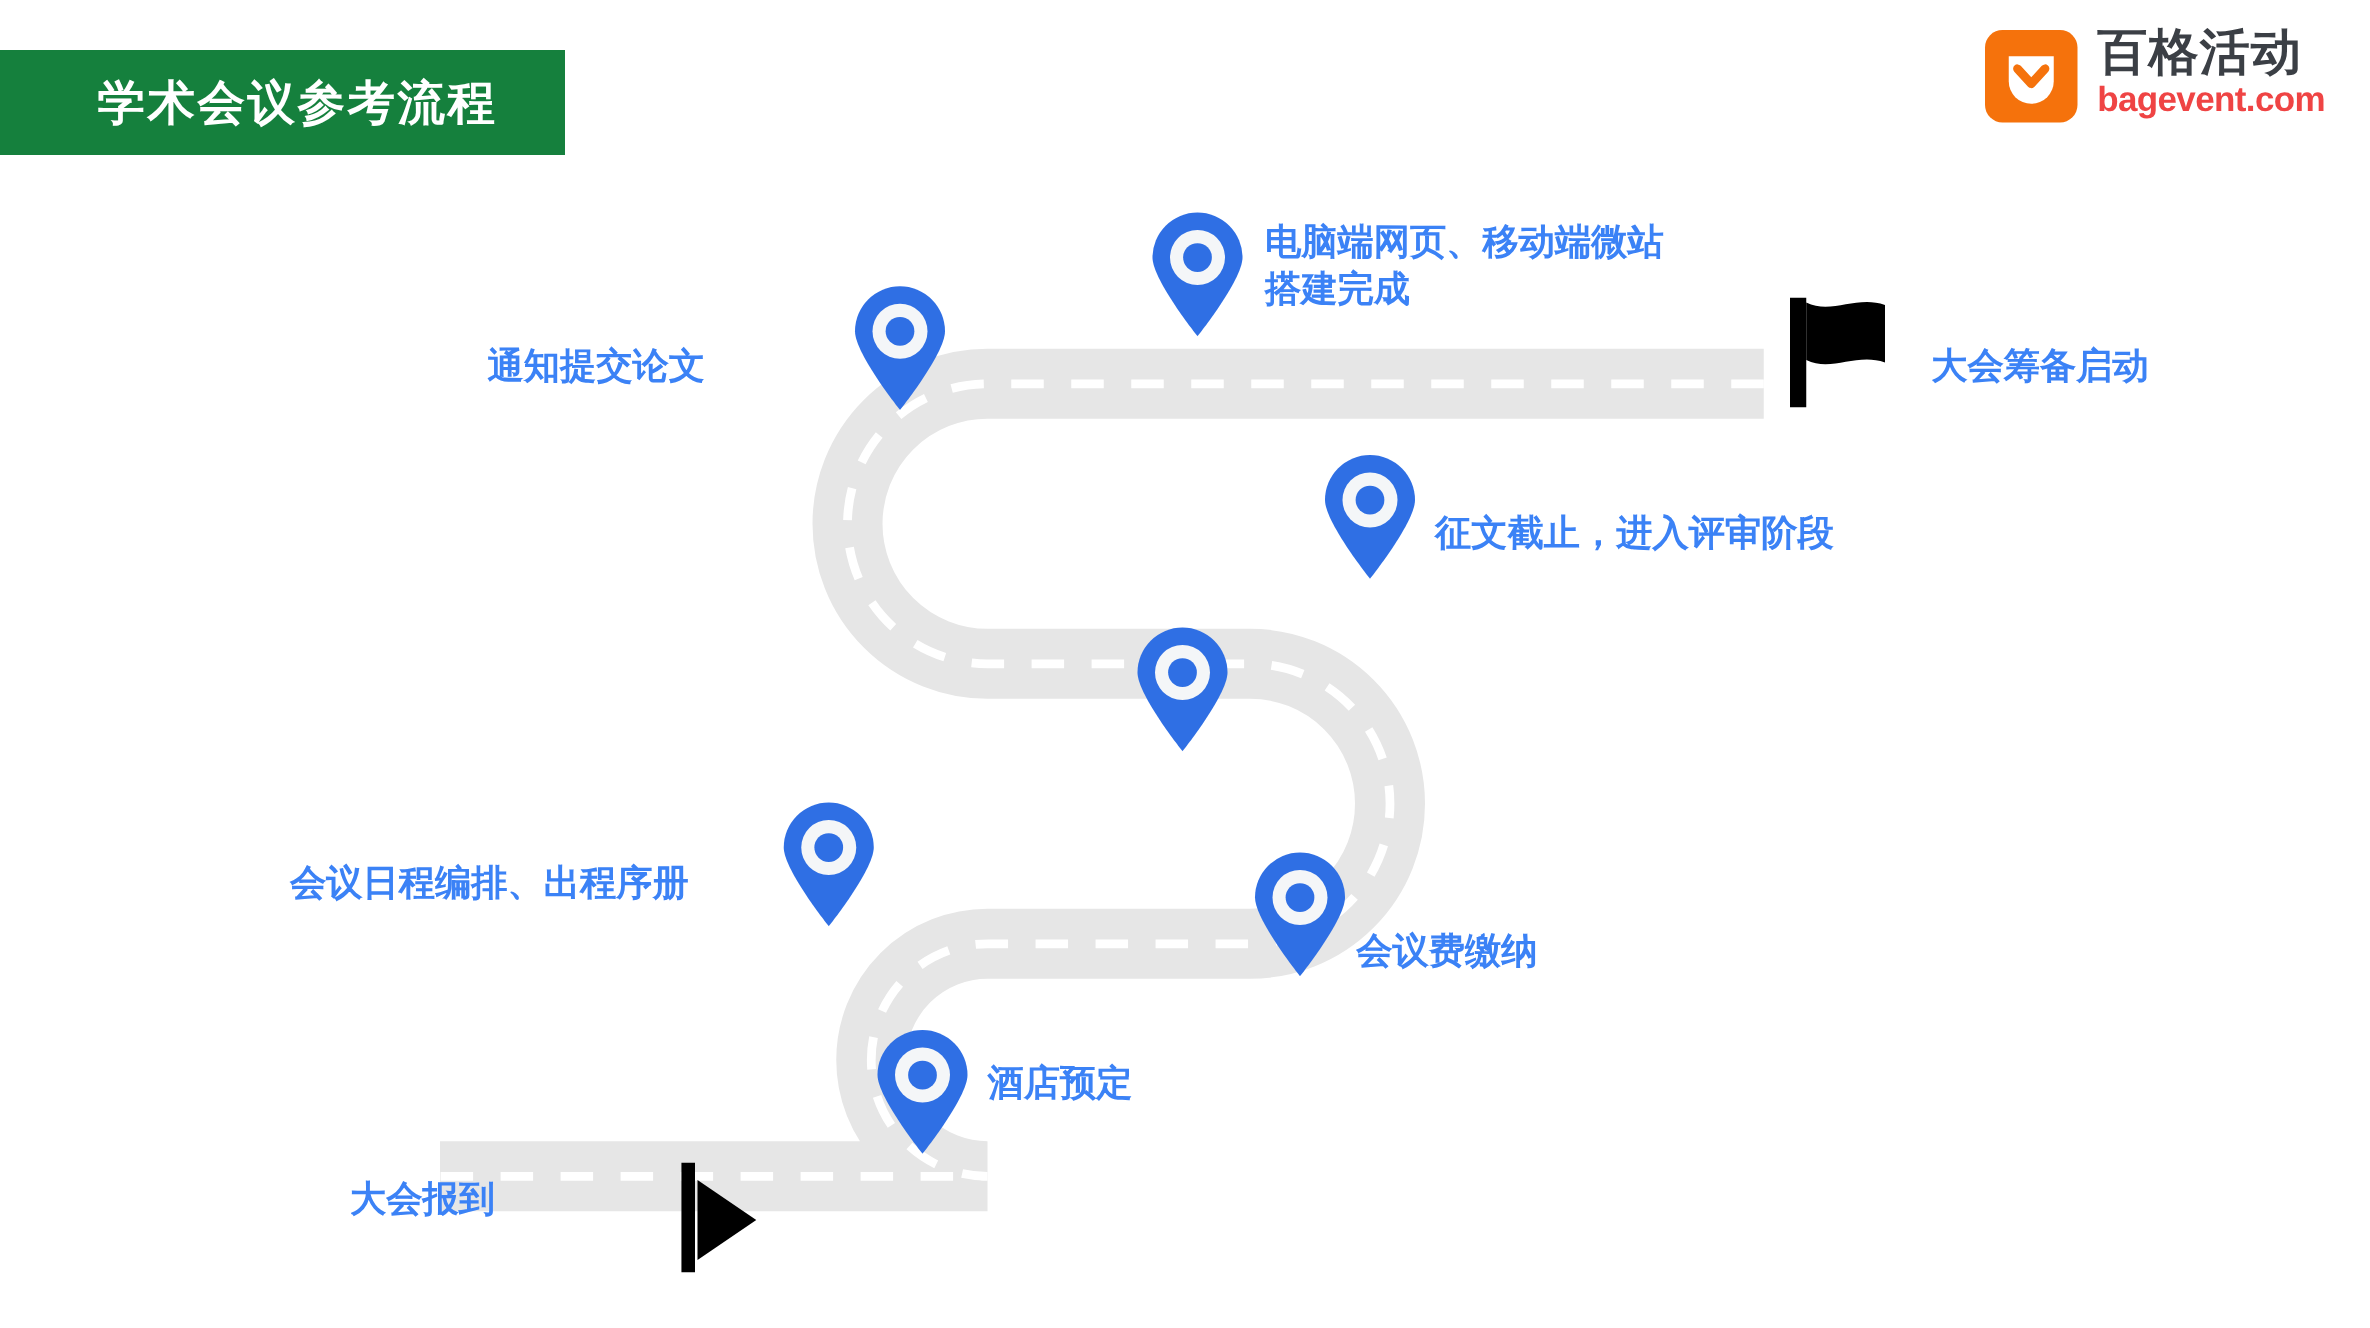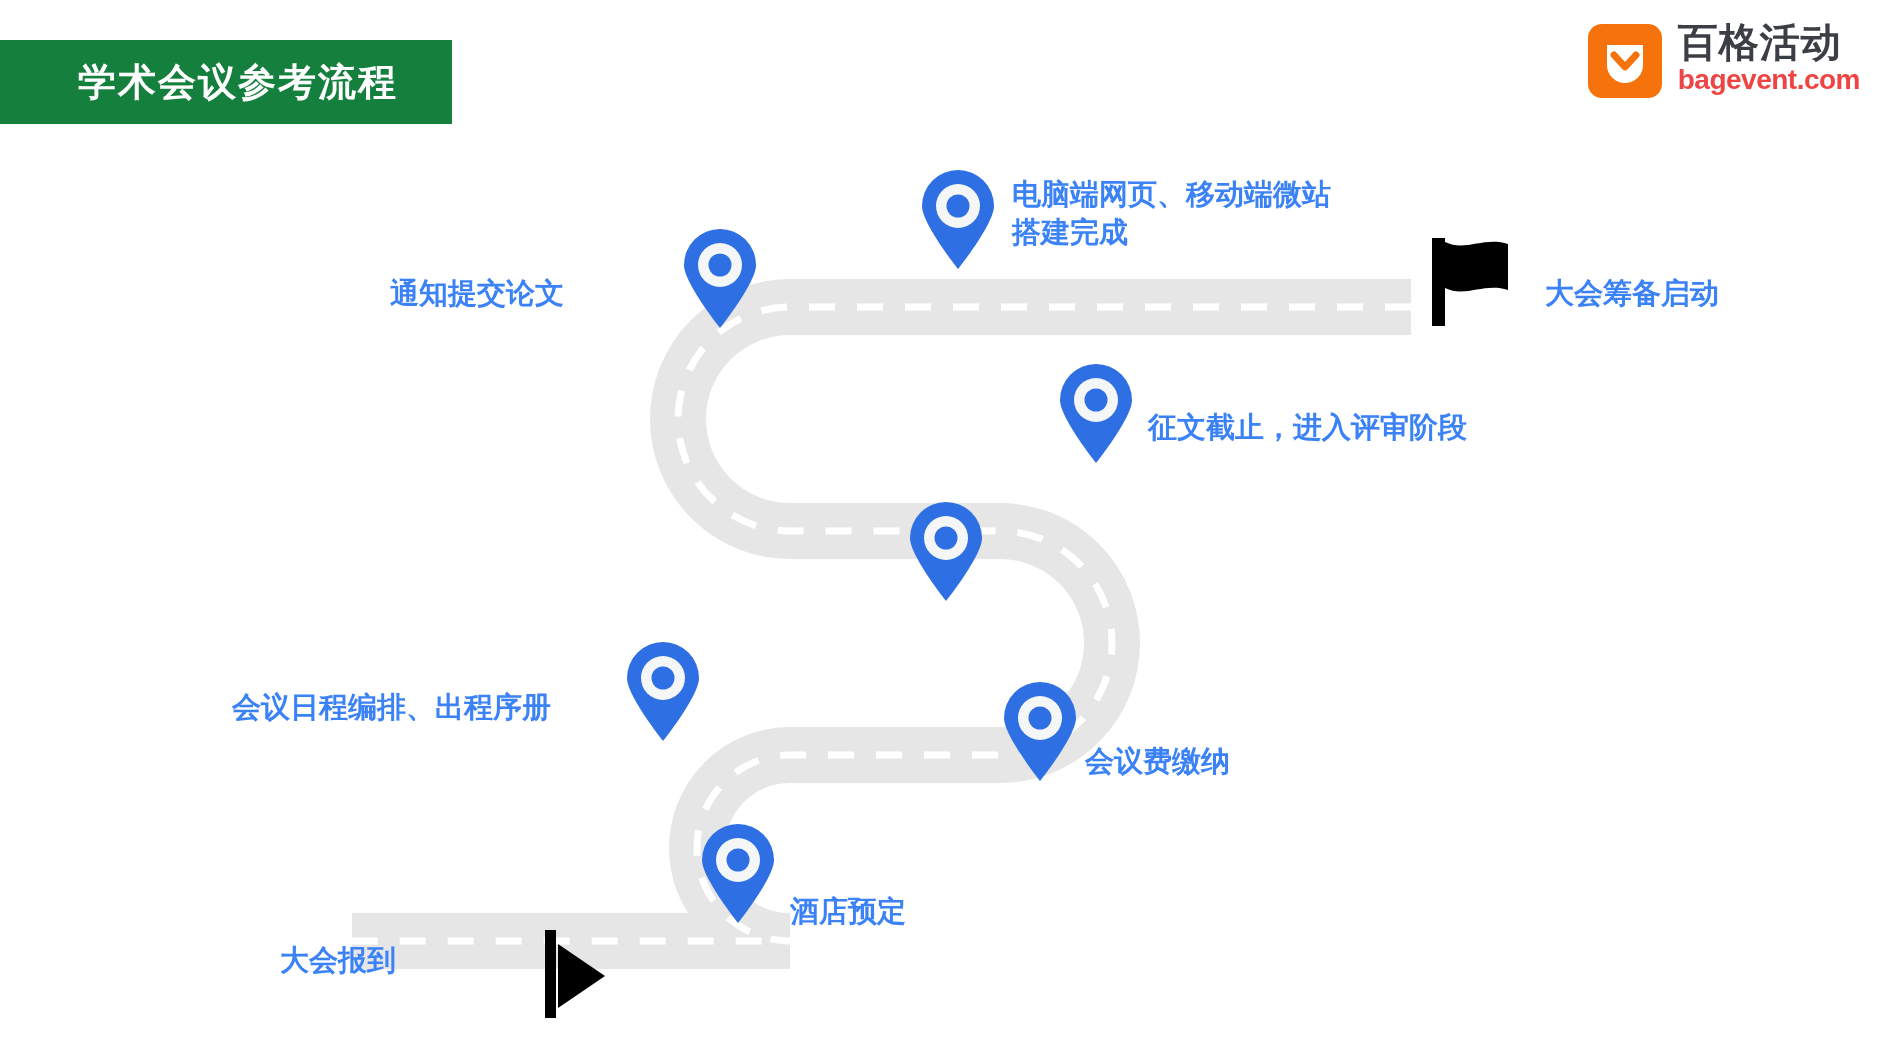--- a/index.html
+++ b/index.html
@@ -180,15 +180,15 @@
   </div>
   <div class="label right" style="left:1085px;top:742px;">会议费缴纳</div>
 
   <div class="pin" style="left:700px;top:822px;">
     <svg viewBox="0 0 76 102" aria-hidden="true">
       <path d="M38 101 C38 101 74 56 74 38 A36 36 0 1 0 2 38 C2 56 38 101 38 101 Z" fill="#2f6fe4"></path>
       <circle cx="38" cy="38" r="22" fill="#f4f6f8"></circle>
       <circle cx="38" cy="38" r="11.5" fill="#2f6fe4"></circle>
     </svg>
   </div>
-  <div class="label right" style="left:790px;top:892px;">酒店预定</div>
+  <div class="label right" style="left:790px;top:848px;">酒店预定</div>
 
 </div>
 
 </body></html>

